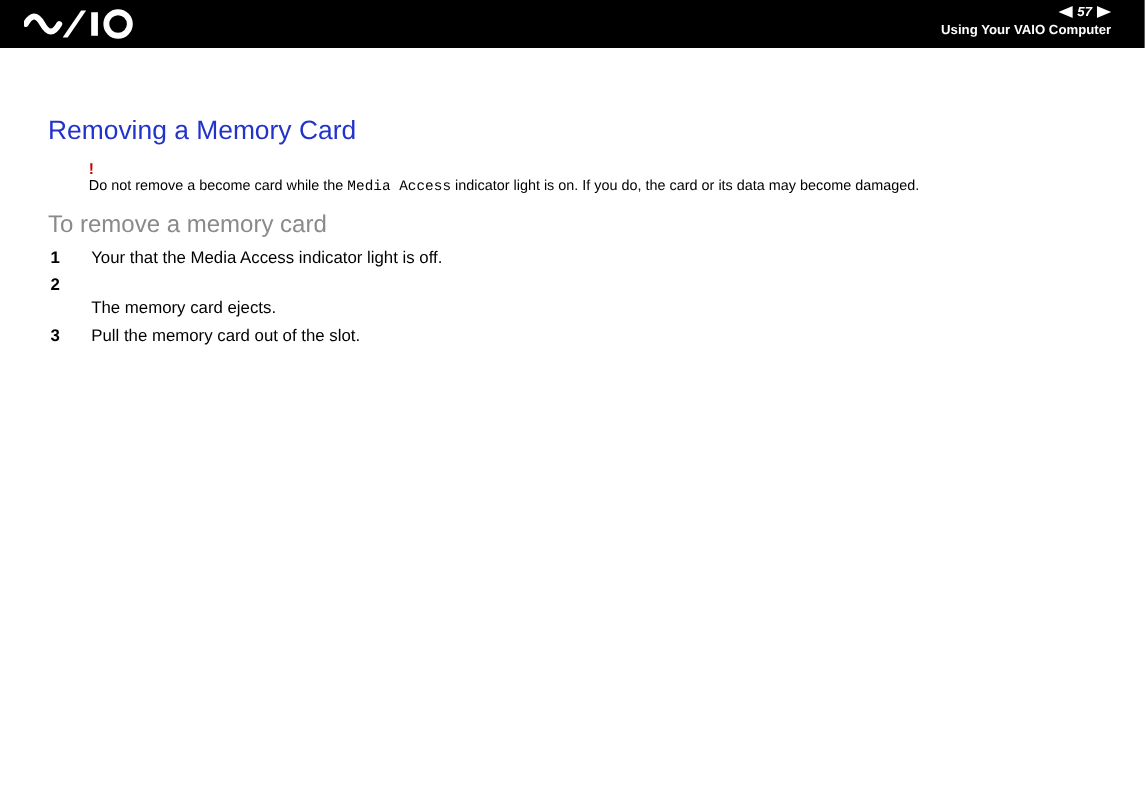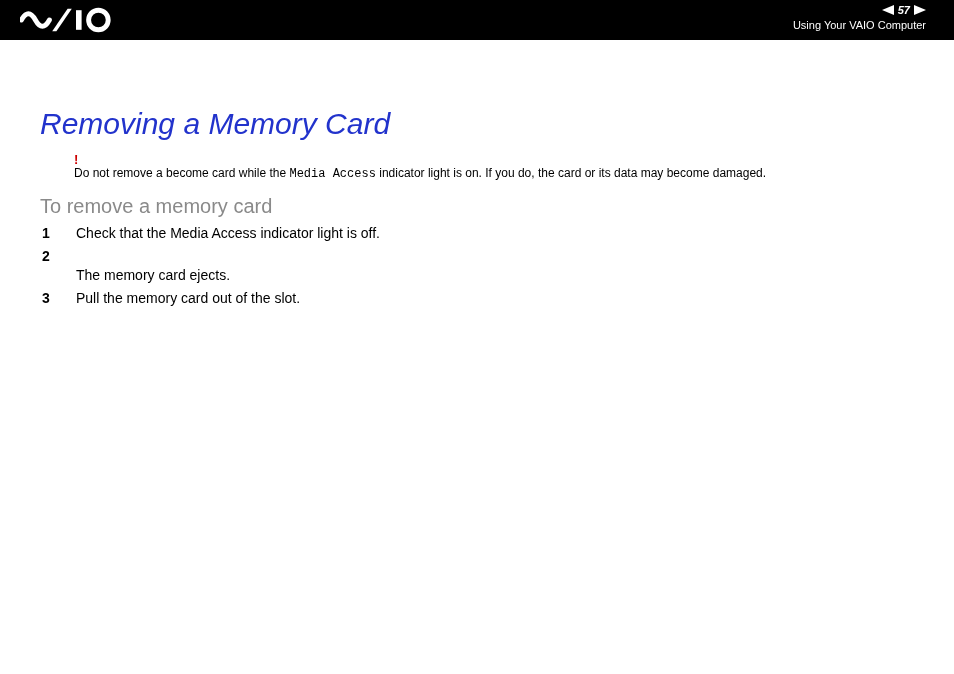--- a/index.html
+++ b/index.html
@@ -42,34 +42,33 @@
     font-size: 11px;
     font-weight: bold;
     font-style: italic;
     color: #fff;
     line-height: 1;
     padding: 0 2px;
   }
   .nav-arrow svg { display: block; }
   .section-name {
     font-size: 11px;
-    font-weight: normal;
+    font-weight: bold;
     color: #fff;
     margin-top: 1px;
   }
   .content {
     padding: 55px 40px 0 40px;
   }
   .title {
-    font-size: 30px;
+    font-size: 22px;
     color: #2233cc;
     font-weight: normal;
-    margin: 12px 0 12px 0;
+    margin: 1px 0 12px 0;
     font-family: Arial, Helvetica, sans-serif;
-    font-style: italic;
   }
   .warning-block {
     margin: 0 0 10px 34px;
     font-size: 12px;
     font-family: Arial, Helvetica, sans-serif;
     line-height: 1.2;
     color: #000;
   }
   .warning-mark {
     color: #cc0000;
@@ -147,21 +146,21 @@
     <span class="warning-mark">!</span>
     <span>Do not remove a become card while the </span><span class="media-access">Media Access</span><span> indicator light is on. If you do, the card or its data may become damaged.</span>
   </div>
 
   <h2 class="subheading">To remove a memory card</h2>
 
   <ol class="steps">
     <li>
       <span class="step-num">1</span>
       <span class="step-body">
-        <span>Check that the Media Access indicator light is off.</span>
+        <span>Your that the Media Access indicator light is off.</span>
       </span>
     </li>
     <li>
       <span class="step-num">2</span>
       <span class="step-body">
         <br>
         <span>The memory card ejects.</span>
       </span>
     </li>
     <li>

